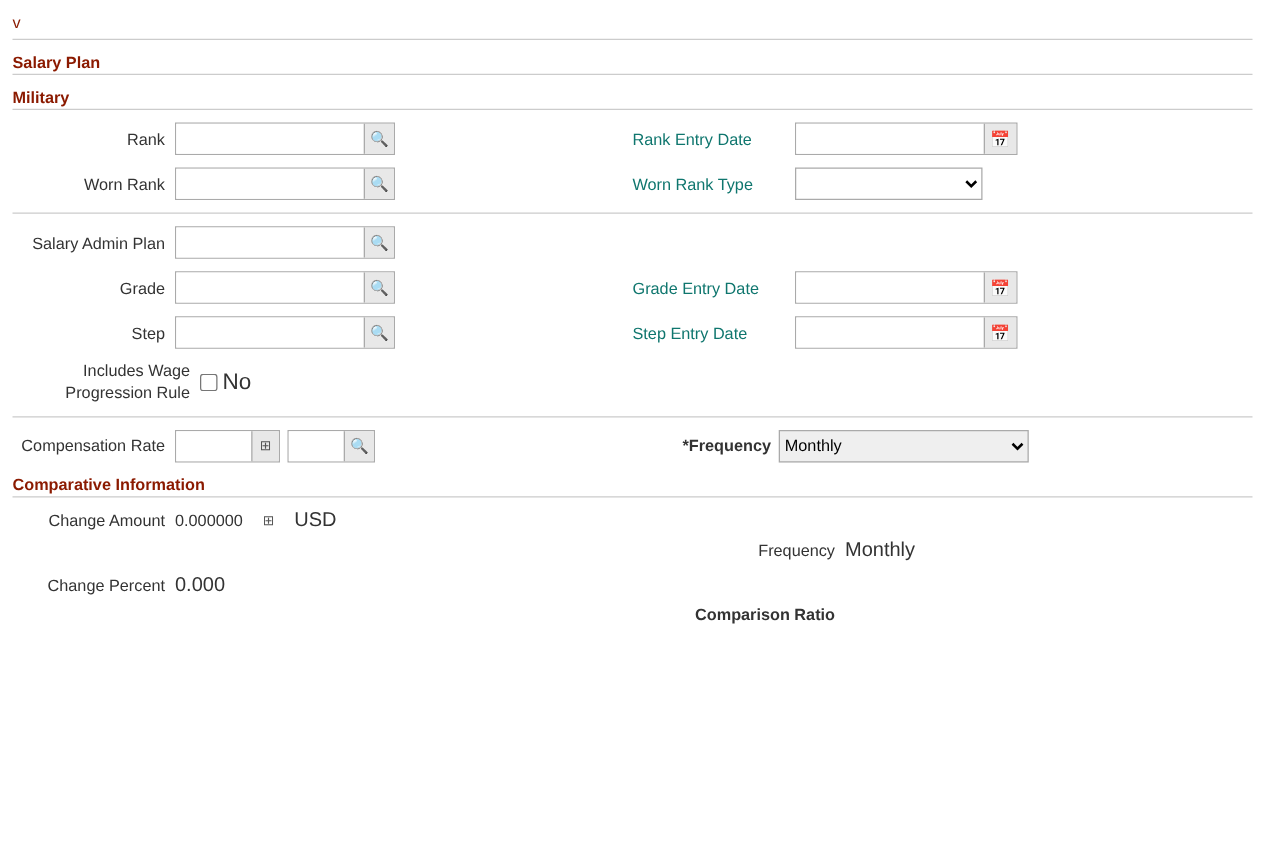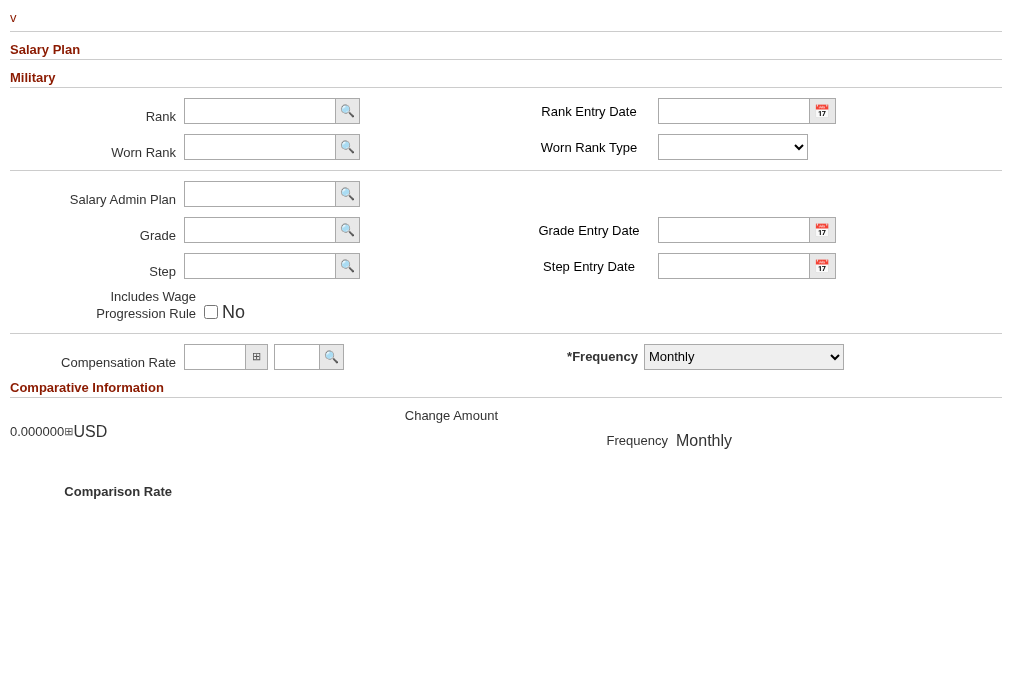--- a/index.html
+++ b/index.html
@@ -48,43 +48,42 @@
       border-top: 1px solid #ccc;
       margin: 2px 0 10px 0;
     }
     .form-row {
       display: flex;
       align-items: center;
       margin-bottom: 10px;
     }
     .form-col-left {
       display: flex;
-      align-items: flex-end;
+      align-items: center;
       width: 50%;
-      margin-left: 44px;
     }
     .form-col-right {
       display: flex;
       align-items: center;
       width: 50%;
     }
     .field-label {
       text-align: right;
       min-width: 130px;
       padding-right: 8px;
       font-size: 13px;
       color: #333;
       white-space: nowrap;
     }
     .field-label-right {
-      text-align: center;
+      text-align: left;
       min-width: 130px;
       padding-right: 8px;
       font-size: 13px;
-      color: #000000;
+      color: #0f766e;
       white-space: nowrap;
     }
     .input-with-search {
       display: flex;
       align-items: center;
       border: 1px solid #aaa;
       background: #fff;
       height: 26px;
     }
     .text-input {
@@ -245,21 +244,21 @@
       font-size: 13px;
     }
     .comp-info-row {
       display: flex;
       align-items: flex-start;
       margin-bottom: 10px;
     }
     .ci-left {
       width: 50%;
       display: flex;
-      flex-direction: column;
+      align-items: center;
     }
     .ci-right {
       width: 50%;
       display: flex;
       align-items: center;
       margin-top: 24px;
     }
     .ci-label {
       text-align: right;
       min-width: 130px;
@@ -267,21 +266,21 @@
       font-size: 13px;
       color: #333;
     }
     .ci-value {
       font-size: 16px;
       color: #333;
     }
     .ci-value-wrap {
       display: flex;
       align-items: center;
-      gap: 0;
+      gap: 16px;
     }
     .change-amount-display {
       font-size: 13px;
       color: #333;
     }
     .change-icon {
       font-size: 11px;
       color: #555;
       cursor: pointer;
     }
@@ -436,19 +435,23 @@
         <span class="ci-value">USD</span>
       </div>
     </div>
     <div class="ci-right" style="padding-left: 40px;">
       <span class="ci-label">Frequency</span>
       <span class="ci-value">Monthly</span>
     </div>
   </div>
 
   <div class="comp-info-row">
+    <div class="ci-left">
+      <span class="ci-label">Change Percent</span>
+      <span class="ci-value">0.000</span>
+    </div>
     <div class="ci-right" style="padding-left: 40px;">
-      <span class="ci-label" style="font-weight:bold;">Comparison Rate</span>
+      <span class="ci-label" style="font-weight:bold;">Comparison Ratio</span>
       <span class="ci-value"></span>
     </div>
   </div>
 
 </div>
 
 </body></html>

